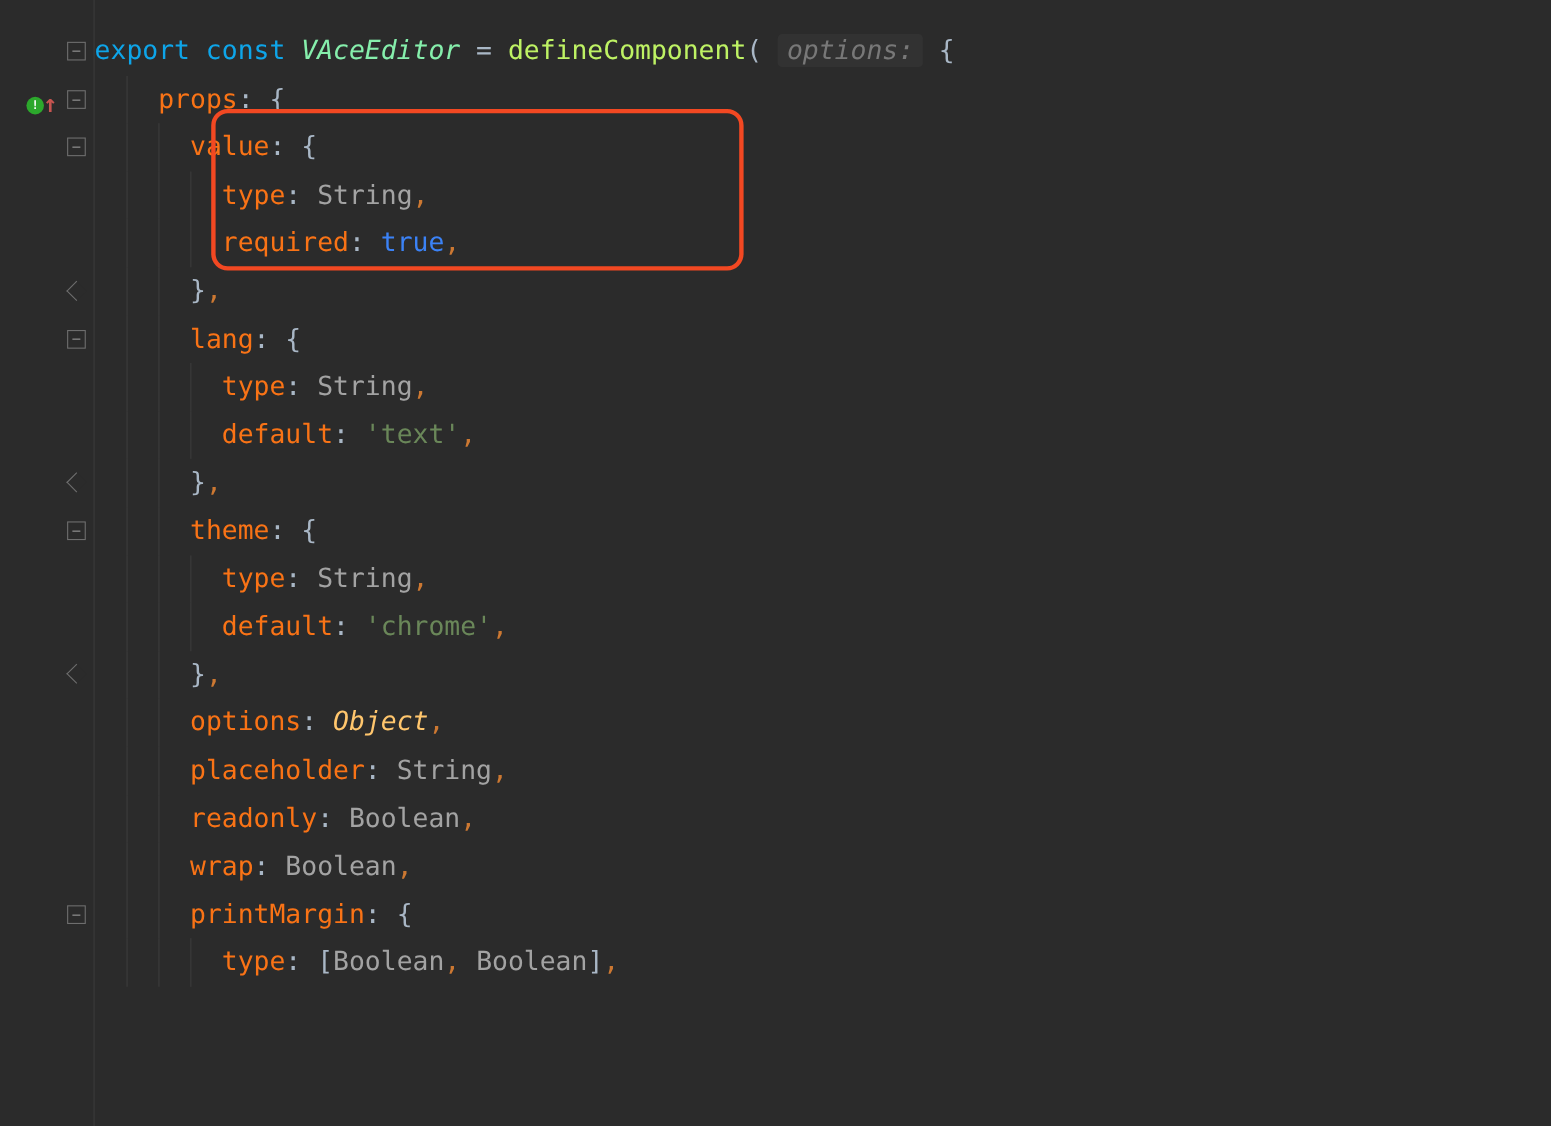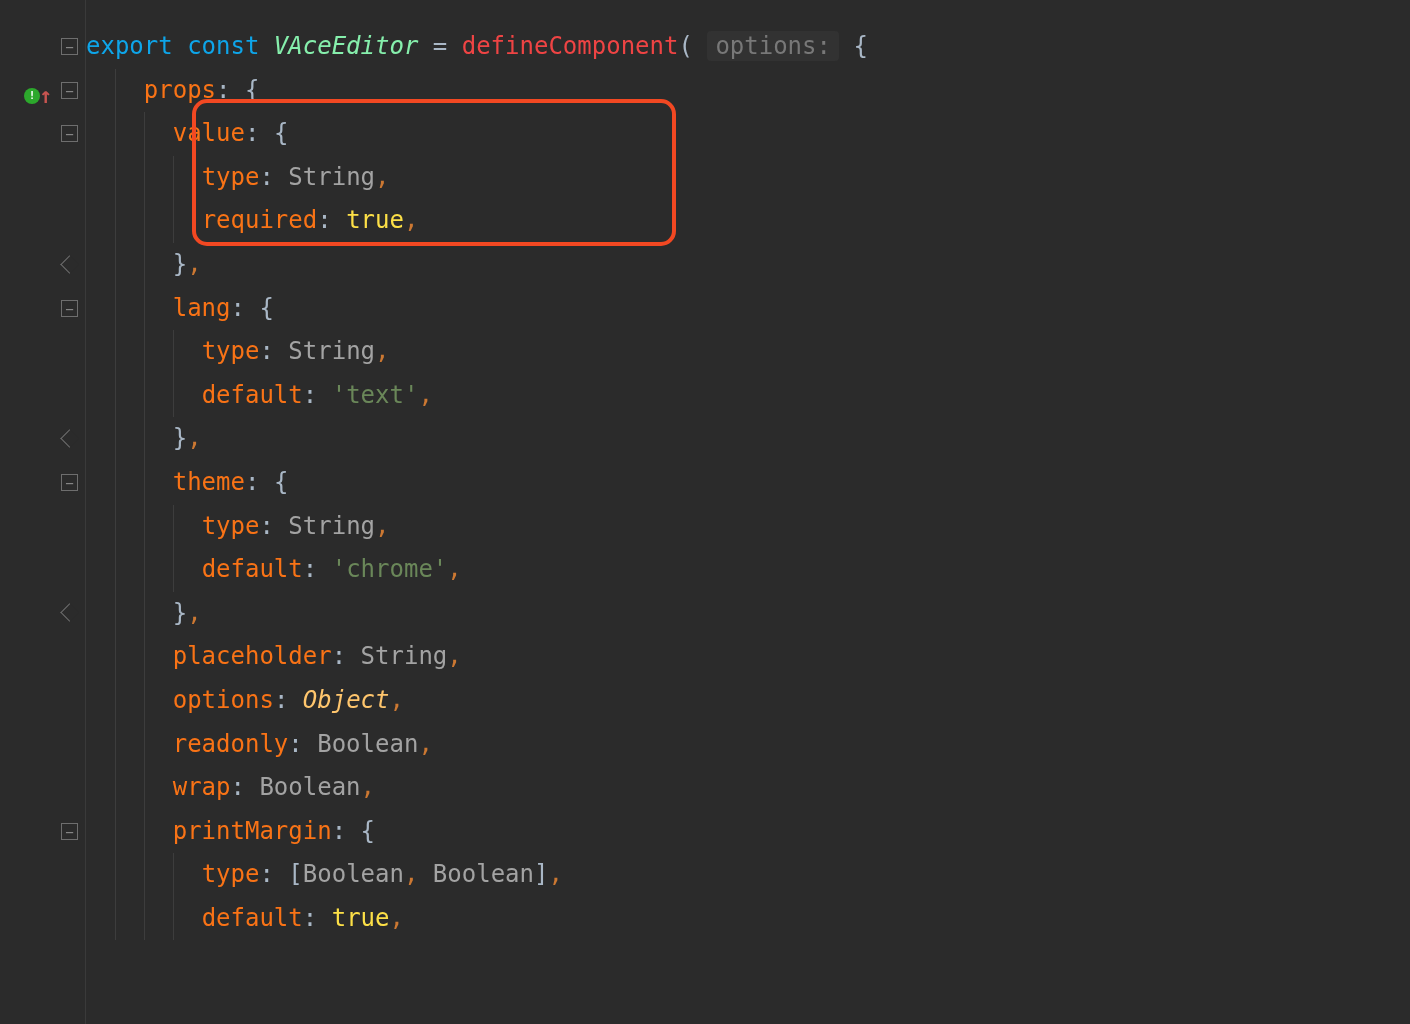--- a/index.html
+++ b/index.html
@@ -106,29 +106,29 @@
   .guide {
     display: inline-block;
     border-left: 1px solid #3d3d3d;
     width: 1px;
     height: 43.6px;
     vertical-align: top;
     margin-right: -1px;
   }
   .kw { color: #0ea5e9; }
   .ident { color: #86efac; font-style: italic; }
-  .func { color: #ef4444; text-align: right; }
+  .func { color: #bef264; text-align: right; }
   .prop { color: #f97316; }
   .type { color: #a3a3a3; }
   .typeital { color: #ffc66d; font-style: italic; }
   .str { color: #6a8759; }
-  .bool { color: #fde047; }
+  .bool { color: #3b82f6; }
   .brace { color: #a9b7c6; }
   .comma { color: #cc7832; }
-  .hint { color: #787878; background: #323232; padding: 1px 8px; border-radius: 4px;  margin-top: 15px;}
+  .hint { color: #787878; background: #323232; padding: 1px 8px; border-radius: 4px; font-style: italic; margin-top: 15px;}
   
   .highlight-box {
     position: absolute;
     border: 4px solid #f24822;
     border-radius: 15px;
     pointer-events: none;
     z-index: 10;
   }
 </style>
 </head>
@@ -179,28 +179,27 @@
     <div class="code-line">  <span class="guide"></span>  <span class="guide"></span>  <span class="brace">}</span><span class="comma">,</span></div>
 
     <div class="code-line">  <span class="guide"></span>  <span class="guide"></span>  <span class="prop">theme</span><span class="brace">: </span><span class="brace">{</span></div>
 
     <div class="code-line">  <span class="guide"></span>  <span class="guide"></span>  <span class="guide"></span>  <span class="prop">type</span><span class="brace">: </span><span class="type">String</span><span class="comma">,</span></div>
 
     <div class="code-line">  <span class="guide"></span>  <span class="guide"></span>  <span class="guide"></span>  <span class="prop">default</span><span class="brace">: </span><span class="str">'chrome'</span><span class="comma">,</span></div>
 
     <div class="code-line">  <span class="guide"></span>  <span class="guide"></span>  <span class="brace">}</span><span class="comma">,</span></div>
 
+    <div class="code-line">  <span class="guide"></span>  <span class="guide"></span>  <span class="prop">options</span><span class="brace">: </span><span class="typeital">Object</span><span class="comma">,</span></div>
+
     <div class="code-line">  <span class="guide"></span>  <span class="guide"></span>  <span class="prop">placeholder</span><span class="brace">: </span><span class="type">String</span><span class="comma">,</span></div>
 
-    <div class="code-line">  <span class="guide"></span>  <span class="guide"></span>  <span class="prop">options</span><span class="brace">: </span><span class="typeital">Object</span><span class="comma">,</span></div>
-
     <div class="code-line">  <span class="guide"></span>  <span class="guide"></span>  <span class="prop">readonly</span><span class="brace">: </span><span class="type">Boolean</span><span class="comma">,</span></div>
 
     <div class="code-line">  <span class="guide"></span>  <span class="guide"></span>  <span class="prop">wrap</span><span class="brace">: </span><span class="type">Boolean</span><span class="comma">,</span></div>
 
     <div class="code-line">  <span class="guide"></span>  <span class="guide"></span>  <span class="prop">printMargin</span><span class="brace">: </span><span class="brace">{</span></div>
 
     <div class="code-line">  <span class="guide"></span>  <span class="guide"></span>  <span class="guide"></span>  <span class="prop">type</span><span class="brace">: </span><span class="brace">[</span><span class="type">Boolean</span><span class="comma">, </span><span class="type">Boolean</span><span class="brace">]</span><span class="comma">,</span></div>
 
-    <div class="code-line">  <span class="guide"></span>  <span class="guide"></span>  <span class="guide"></span>  <span class="prop">default</span><span class="brace">: </span><span class="bool">true</span><span class="comma">,</span></div>
 
   </div>
 </div>
 
 </body></html>

